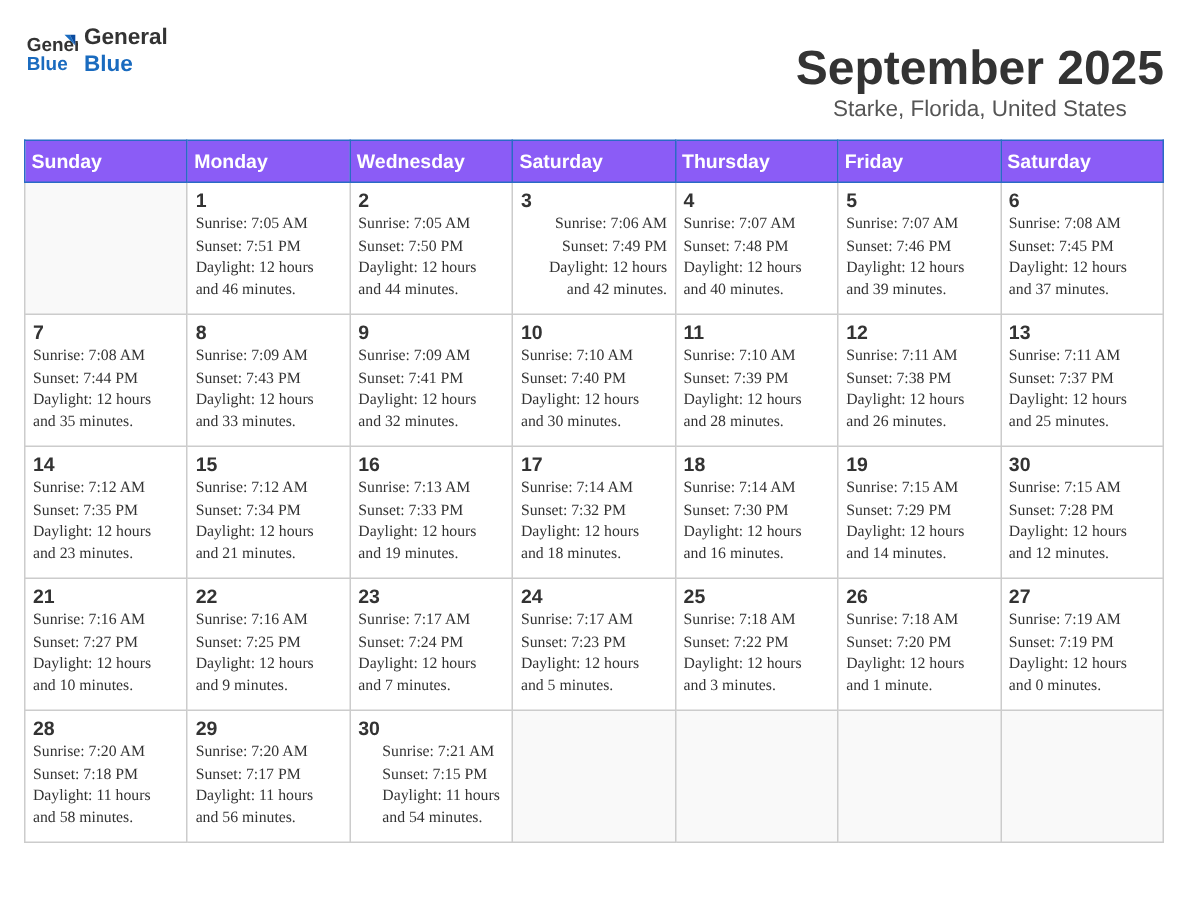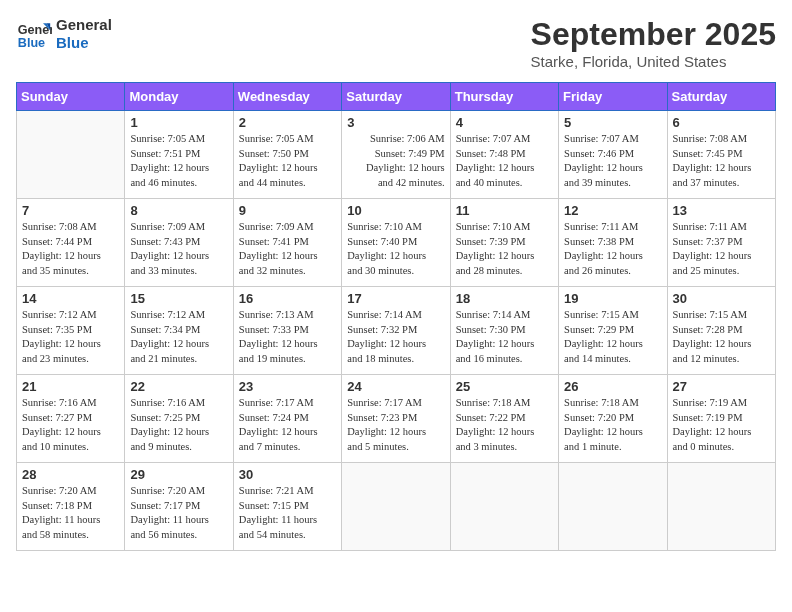--- a/index.html
+++ b/index.html
@@ -19,21 +19,22 @@
     .logo {
       display: flex;
       align-items: center;
       gap: 4px;
     }
     .logo-icon {
       width: 36px;
       height: 36px;
     }
     .title-area {
-      text-align: left;
+      text-align: center;
+      margin-top: 11px;
     }
     .month-title {
       font-size: 32px;
       font-weight: bold;
       color: #333;
     }
     .location {
       font-size: 15px;
       color: #555;
     }
@@ -321,21 +322,21 @@
         </td>
         <td>
           <div class="day-number">29</div>
           <div class="day-info" style="white-space: pre-line;">Sunrise: 7:20 AM
 Sunset: 7:17 PM
 Daylight: 11 hours
 and 56 minutes.</div>
         </td>
         <td>
           <div class="day-number">30</div>
-          <div class="day-info" style="white-space: pre-line;">Sunrise: 7:21 AM
+          <div class="day-info" style="white-space: pre-line; margin-left: 16px;">Sunrise: 7:21 AM
 Sunset: 7:15 PM
 Daylight: 11 hours
 and 54 minutes.</div>
         </td>
         <td class="empty-cell"></td>
         <td class="empty-cell"></td>
         <td class="empty-cell"></td>
         <td class="empty-cell"></td>
       </tr>
     </tbody>

